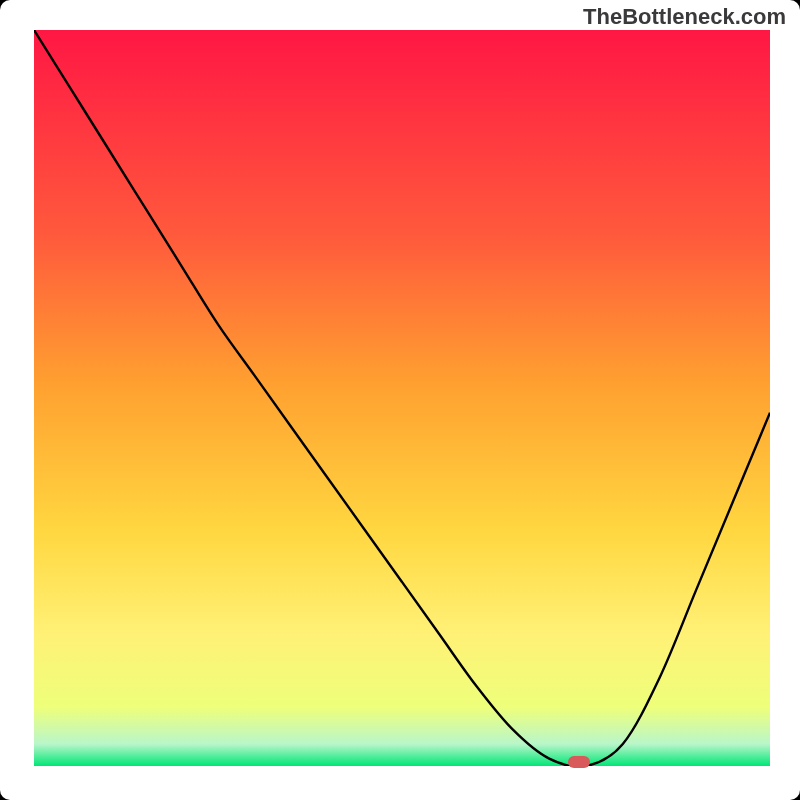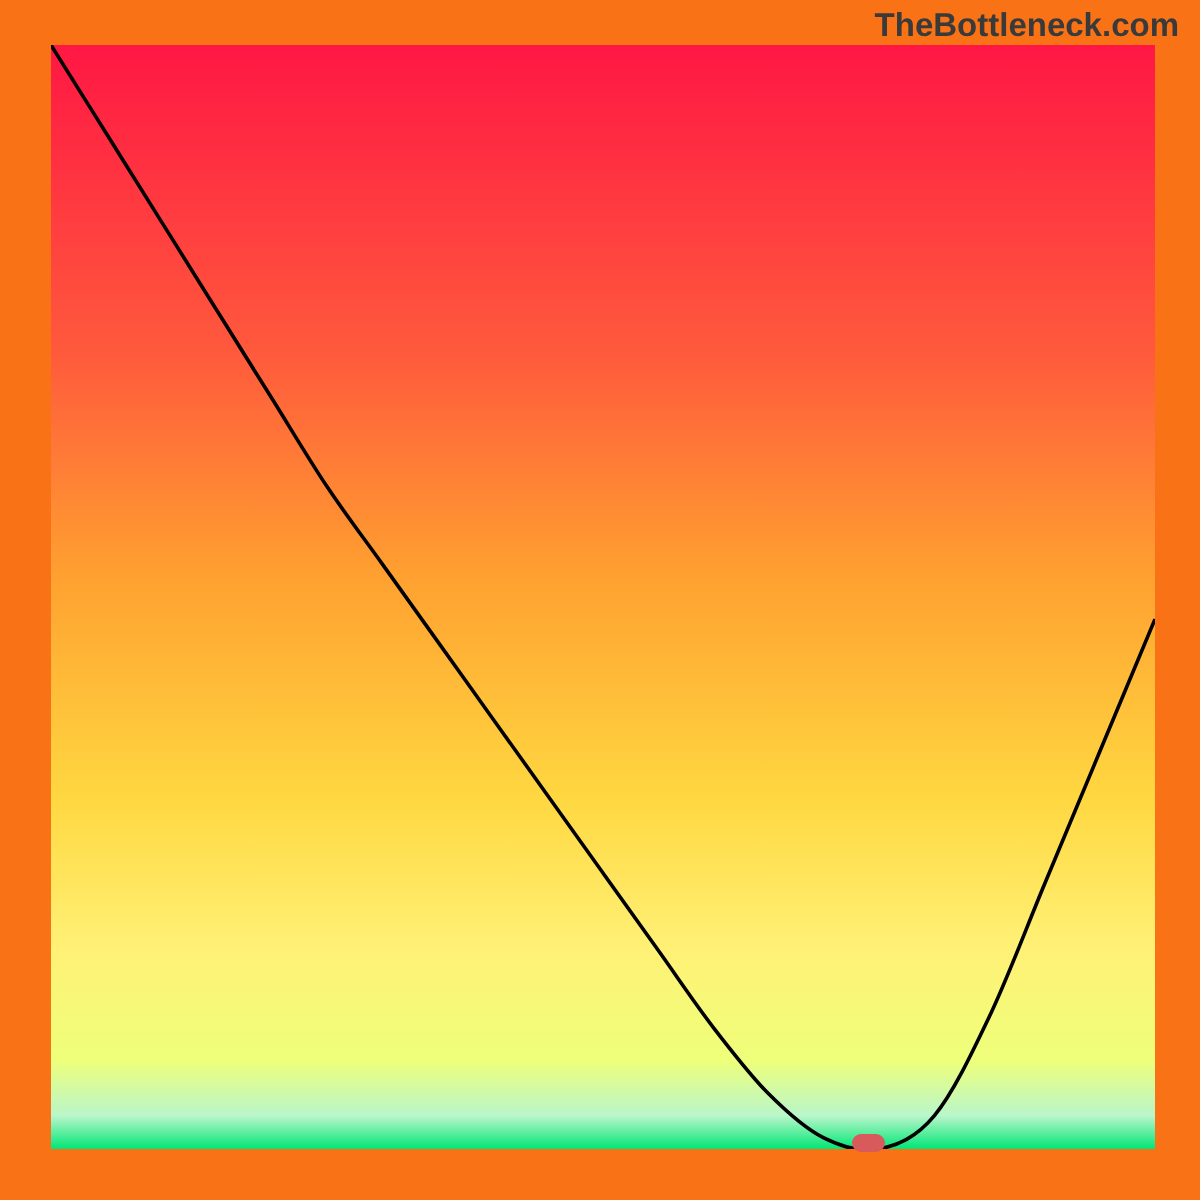--- a/index.html
+++ b/index.html
@@ -7,21 +7,22 @@
     padding: 0;
     background: #000;
     width: 800px;
     height: 800px;
     overflow: hidden;
   }
   .chart-container {
     position: relative;
     width: 800px;
     height: 800px;
-    background: #f97316;
+    background: #ffffff;
+    border-radius: 10px;
   }
   .watermark {
     position: absolute;
     top: 4px;
     right: 14px;
     color: #3a3a3a;
     font-family: Arial, sans-serif;
     font-size: 22px;
     font-weight: bold;
     z-index: 10;

